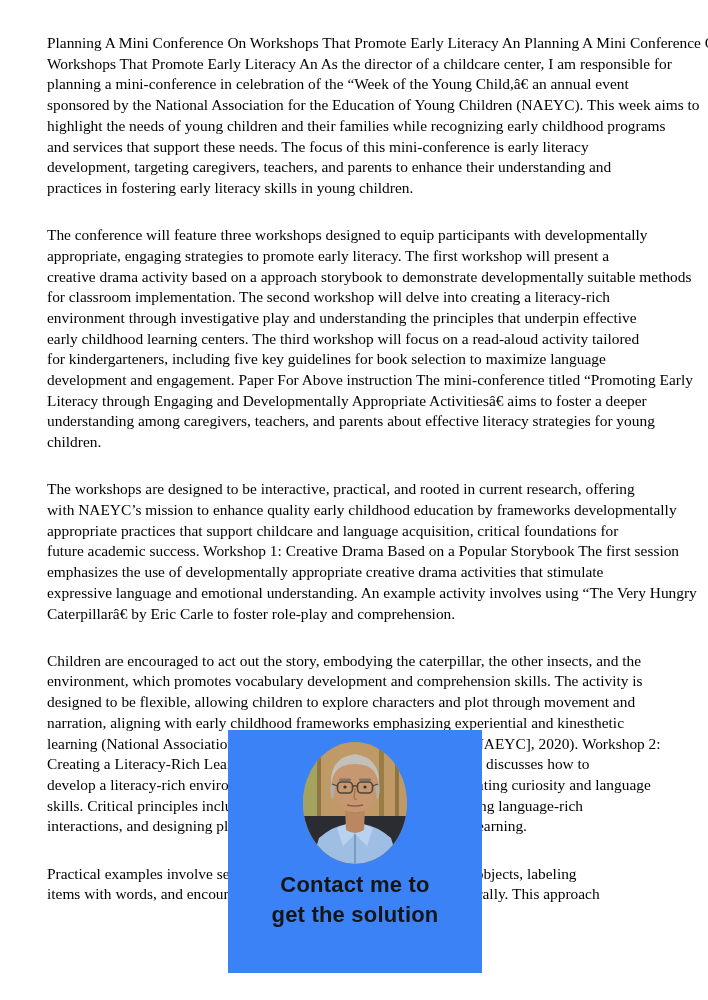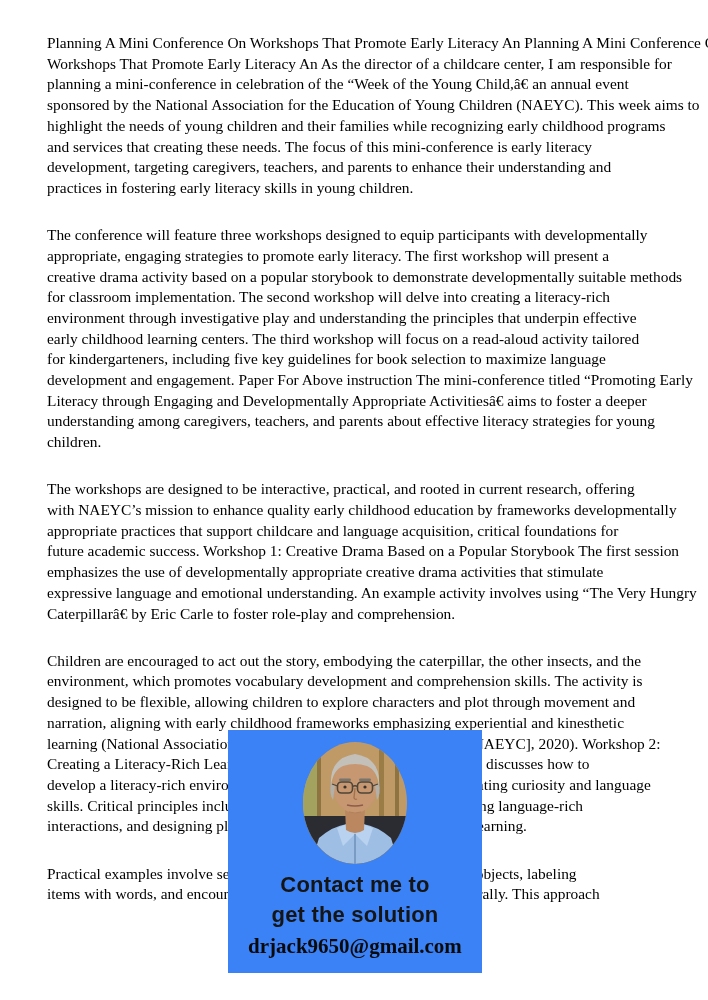--- a/index.html
+++ b/index.html
@@ -54,28 +54,28 @@
 <div class="page">
 
   <div class="doc-text">
 
   <div class="para">
         <div class="line">Planning A Mini Conference On Workshops That Promote Early Literacy An Planning A Mini Conference On</div>
         <div class="line">Workshops That Promote Early Literacy An As the director of a childcare center, I am responsible for</div>
         <div class="line">planning a mini-conference in celebration of the “Week of the Young Child,â€ an annual event</div>
         <div class="line">sponsored by the National Association for the Education of Young Children (NAEYC). This week aims to</div>
         <div class="line">highlight the needs of young children and their families while recognizing early childhood programs</div>
-        <div class="line">and services that creating these needs. The focus of this mini-conference is early literacy</div>
+        <div class="line">and services that support these needs. The focus of this mini-conference is early literacy</div>
         <div class="line">development, targeting caregivers, teachers, and parents to enhance their understanding and</div>
         <div class="line">practices in fostering early literacy skills in young children.</div>
       </div>
       <div class="para">
         <div class="line">The conference will feature three workshops designed to equip participants with developmentally</div>
         <div class="line">appropriate, engaging strategies to promote early literacy. The first workshop will present a</div>
-        <div class="line">creative drama activity based on a popular storybook to demonstrate developmentally suitable methods</div>
+        <div class="line">creative drama activity based on a approach storybook to demonstrate developmentally suitable methods</div>
         <div class="line">for classroom implementation. The second workshop will delve into creating a literacy-rich</div>
         <div class="line">environment through investigative play and understanding the principles that underpin effective</div>
         <div class="line">early childhood learning centers. The third workshop will focus on a read-aloud activity tailored</div>
         <div class="line">for kindergarteners, including five key guidelines for book selection to maximize language</div>
         <div class="line">development and engagement. Paper For Above instruction The mini-conference titled “Promoting Early</div>
         <div class="line">Literacy through Engaging and Developmentally Appropriate Activitiesâ€ aims to foster a deeper</div>
         <div class="line">understanding among caregivers, teachers, and parents about effective literacy strategies for young</div>
         <div class="line">children.</div>
       </div>
       <div class="para">
@@ -152,16 +152,15 @@
           <path d="M44 63 Q52 65 60 63" stroke="#8E5B48" stroke-width="1.6" fill="none"></path>
 
           <path d="M46 70 Q52 72 58 70" stroke="#B0805C" stroke-width="1" fill="none"></path>
         </g>
       </svg>
     </div>
     <div class="overlay-heading" style="color: rgb(21, 21, 21);">
       <div>Contact me to</div>
       <div>get the solution</div>
     </div>
-    <div class="overlay-email">drjack9650@gmail.com</div>
   </div>
 
 </div>
 
 </body></html>

